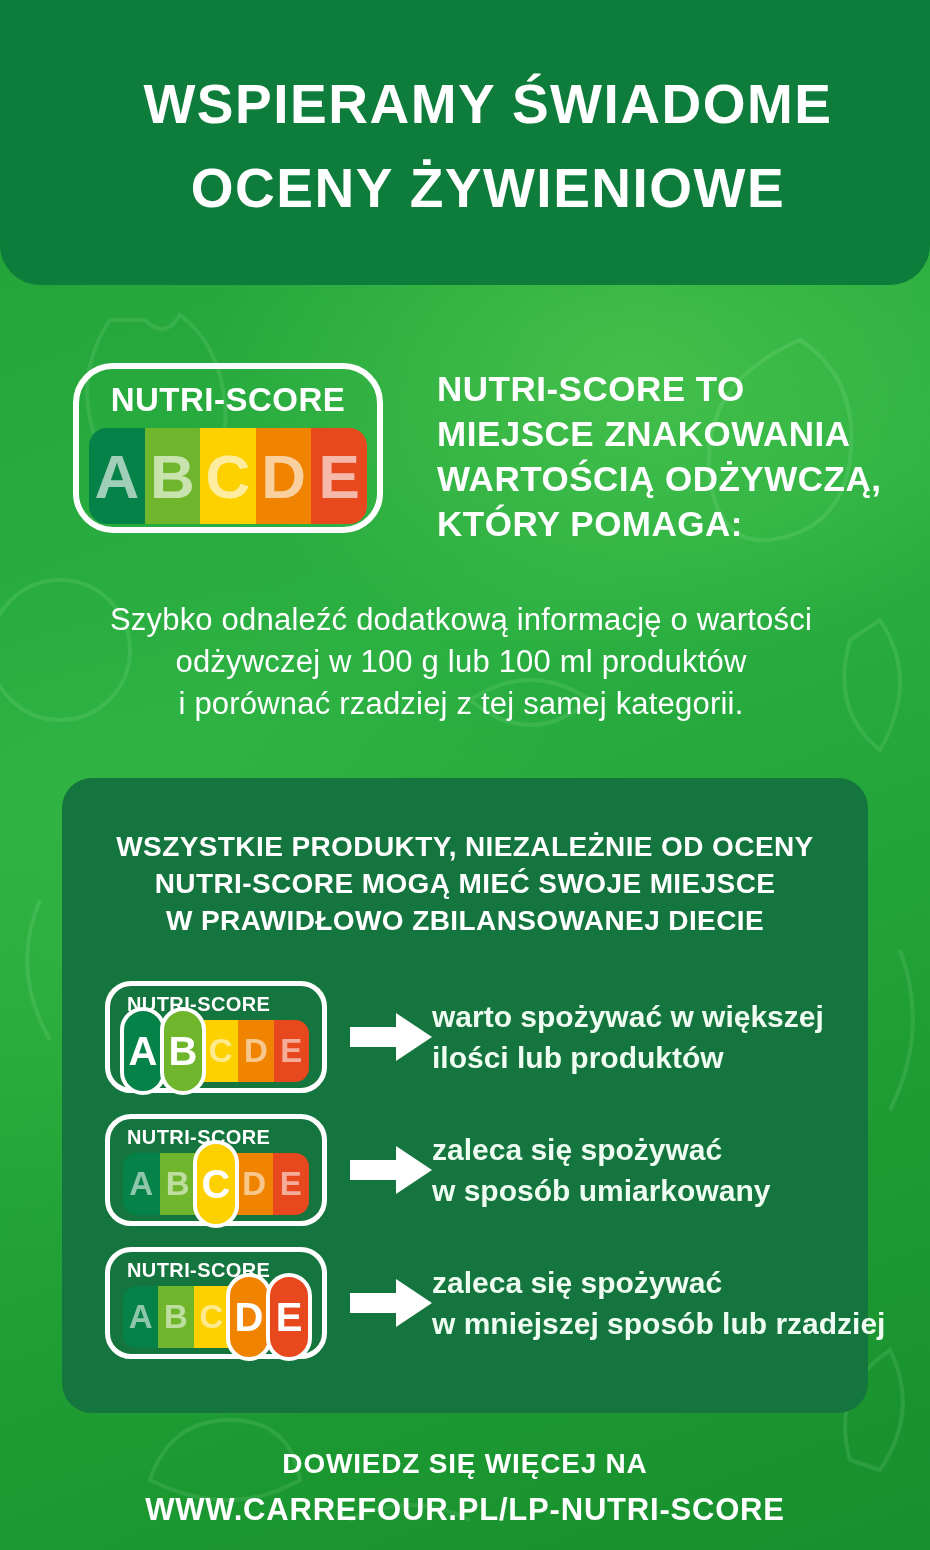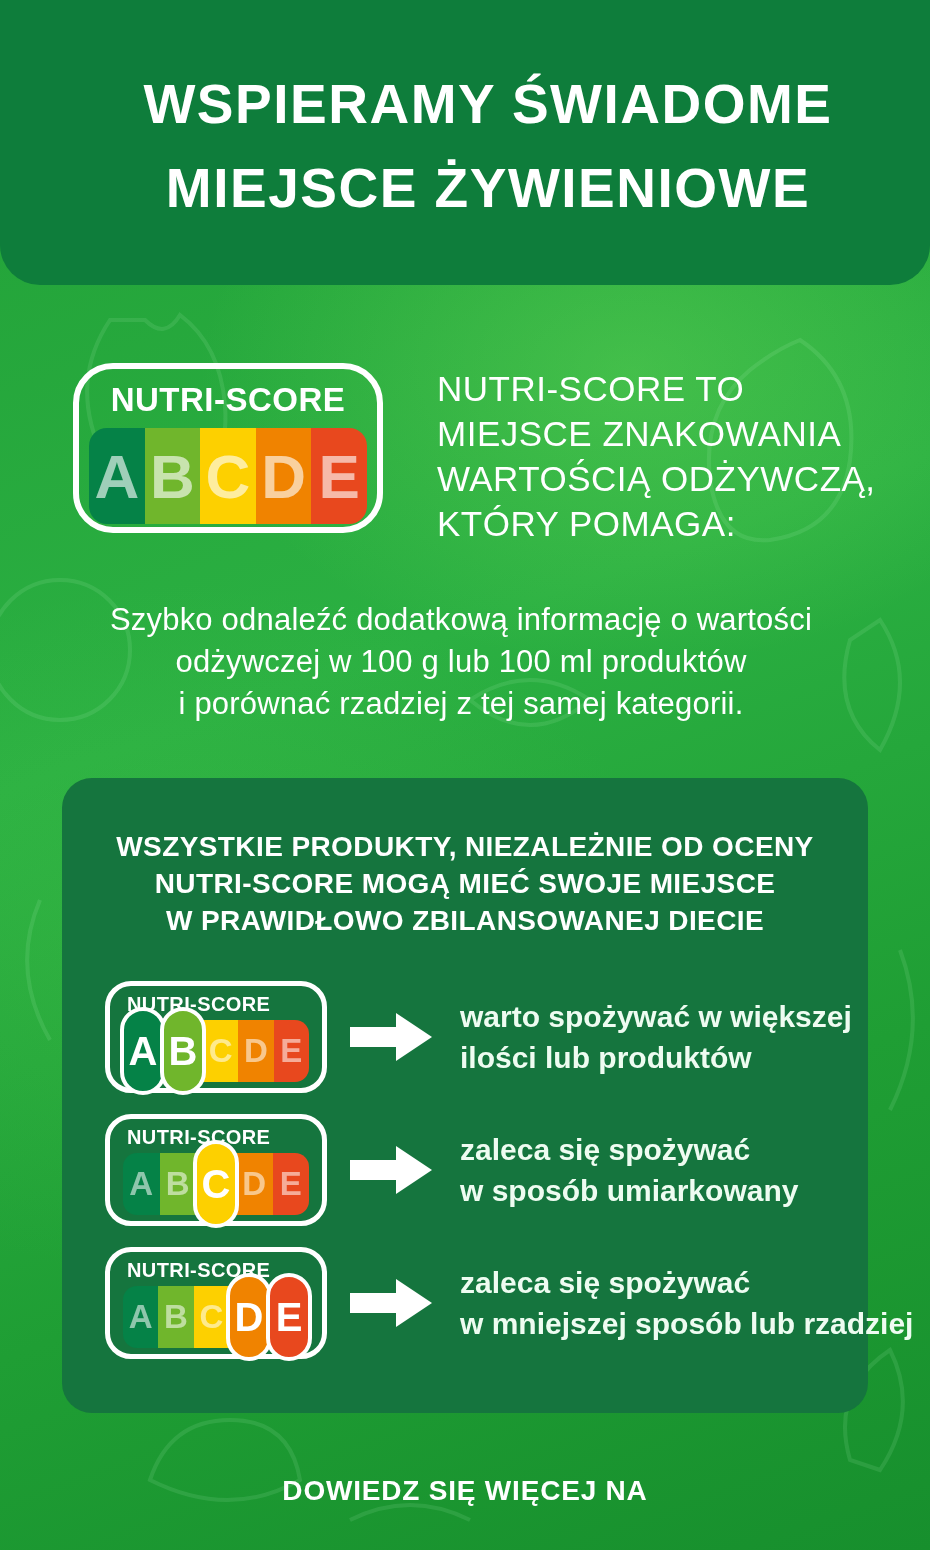--- a/index.html
+++ b/index.html
@@ -35,21 +35,21 @@
     margin:9px auto 0;width:278px;height:96px;display:flex;border-radius:18px;overflow:hidden;
   }
   .big-badge .bar .seg{flex:1;display:flex;align-items:center;justify-content:center;
     font-size:62px;font-weight:800;color:rgba(255,255,255,0.62);}
 
   .bg-a{background:#058247;} .bg-b{background:#70b62c;} .bg-c{background:#fdd000;}
   .bg-d{background:#f08300;} .bg-e{background:#e8481e;}
 
   
   .intro{position:absolute;left:437px;top:366px;}
-  .intro .line{font-size:35px;line-height:45px;font-weight:400;letter-spacing:.5px;white-space:nowrap;}
+  .intro .line{font-size:35px;line-height:45px;font-weight:700;letter-spacing:.5px;white-space:nowrap;}
 
   
   .description{position:absolute;left:0;right:8px;top:599px;text-align:center;}
   .description .line{font-size:31px;line-height:42px;font-weight:500;letter-spacing:.2px;}
 
   
   .panel{
     position:absolute;left:62px;top:778px;width:806px;height:635px;
     background:#15753e;border-radius:30px;box-sizing:border-box;padding-top:50px;
   }
@@ -71,25 +71,25 @@
     font-size:33px;font-weight:800;color:rgba(255,255,255,0.55);}
   .small-badge .seg.rl{border-radius:14px 0 0 14px;}
   .small-badge .seg.rr{border-radius:0 14px 14px 0;}
   .small-badge .cap{
     flex:0 0 46px;height:88px;border-radius:24px;border:4px solid #fff;box-sizing:border-box;
     display:flex;align-items:center;justify-content:center;margin:0 -3px;z-index:2;
     font-size:40px;font-weight:800;color:#fff;
   }
 
   .arrow{margin-left:23px;flex:none;}
-  .row-text{margin-left:28px;}
+  .row-text{}
   .row-text .line{font-size:30px;line-height:41px;font-weight:600;color:#eefcf1;white-space:nowrap;}
 
   
-  .footer{position:absolute;left:0;right:0;top:1448px;text-align:center;margin-top:27px;}
+  .footer{position:absolute;left:0;right:0;top:1448px;text-align:center;}
   .footer .f1{font-size:28px;font-weight:800;letter-spacing:.8px;}
   .footer .f2{margin-top:12px;font-size:31px;font-weight:800;letter-spacing:.8px;}
 </style>
 </head>
 <body>
 
 <div id="page">
 
   <svg class="doodles" width="930" height="1550" viewBox="0 0 930 1550" fill="none" stroke="#c9ffd2" stroke-width="4" opacity="0.11">
     <path d="M110 320 q-40 60 -10 130 q25 55 80 40 q50 -15 45 -85 q-5 -60 -45 -90 q-15 25 -35 5 z"></path>
@@ -99,21 +99,21 @@
     <path d="M880 620 q40 60 0 130 q-50 -40 -30 -110 z"></path>
     <path d="M150 1480 q20 -60 80 -60 q60 0 70 60 q-70 40 -150 0 z"></path>
     <path d="M850 1460 q-20 -70 40 -110 q30 60 -10 120 z"></path>
     <path d="M350 1520 q60 -30 120 0"></path>
     <path d="M40 900 q-30 70 10 140"></path>
     <path d="M900 950 q30 80 -10 160"></path>
   </svg>
 
   <div class="banner">
     <div class="line">WSPIERAMY ŚWIADOME</div>
-    <div class="line">MIEJSCE ŻYWIENIOWE</div>
+    <div class="line">OCENY ŻYWIENIOWE</div>
   </div>
 
   <div class="big-badge">
     <div class="ns-label">NUTRI-SCORE</div>
     <div class="bar">
       <div class="seg bg-a">A</div>
       <div class="seg bg-b">B</div>
       <div class="seg bg-c">C</div>
       <div class="seg bg-d">D</div>
       <div class="seg bg-e">E</div>
@@ -200,15 +200,16 @@
           <div class="line">zaleca się spożywać</div>
           <div class="line">w mniejszej sposób lub rzadziej</div>
         </div>
       </div>
 
     </div>
   </div>
 
   <div class="footer">
     <div class="f1">DOWIEDZ SIĘ WIĘCEJ NA</div>
+    <div class="f2">WWW.CARREFOUR.PL/LP-NUTRI-SCORE</div>
   </div>
 
 </div>
 
 </body></html>

